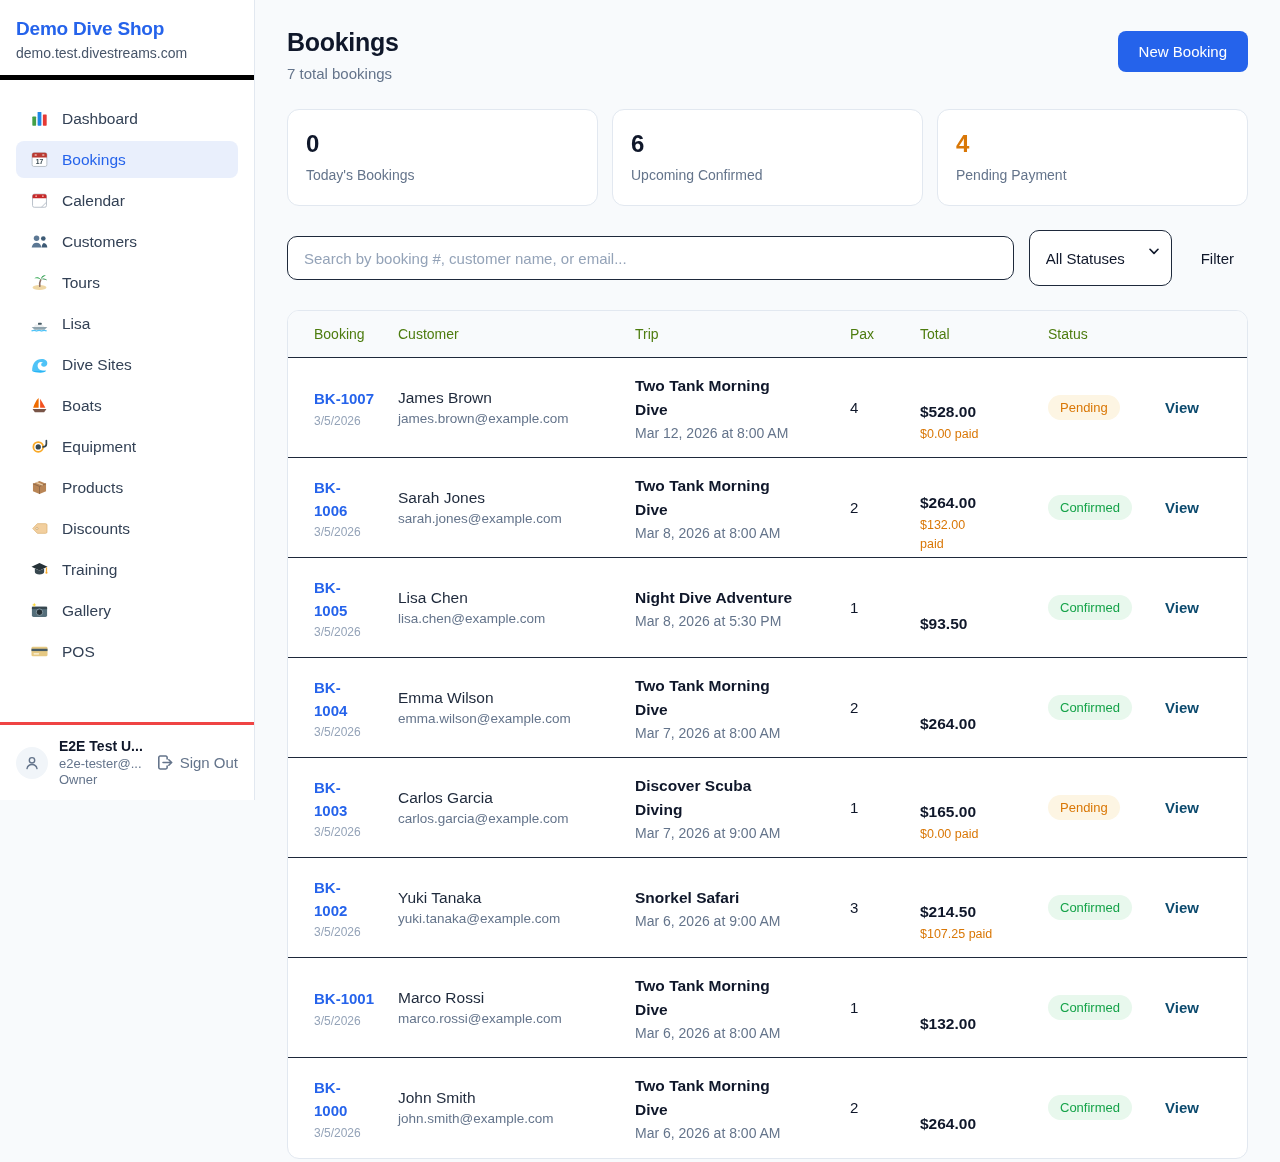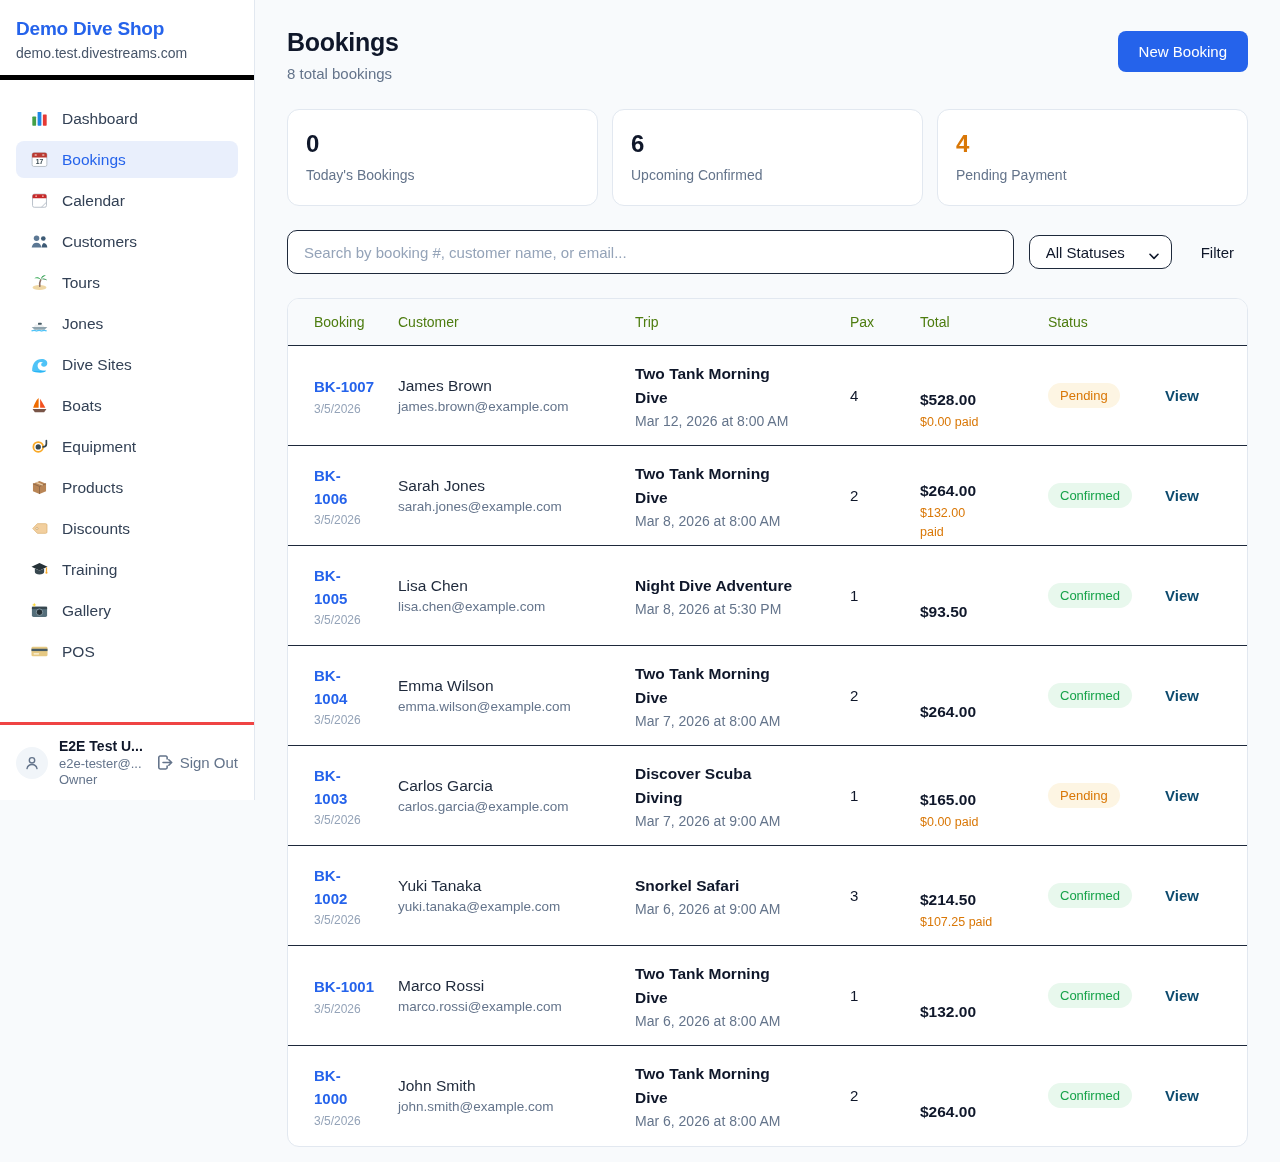--- a/index.html
+++ b/index.html
@@ -61,21 +61,21 @@
   .stat-value.orange { color:#d97706; }
   .stat-label { margin-top:9px; font-size:14px; color:#64748b; }
   .filter-row { display:flex; align-items:center; gap:15px; margin-top:24px; }
   .search-input {
     flex:1; height:44px; border:1px solid #1e293b; border-radius:10px;
     padding:0 16px; font-size:15px; font-family:inherit; color:#0f172a; background:#fff;
   }
   .search-input::placeholder { color:#94a3b8; }
   .select-wrap { position:relative; }
   .status-select {
-    height:34px; border:1px solid #1e293b; border-radius:10px; background:#fff;
+    height:56px; border:1px solid #1e293b; border-radius:10px; background:#fff;
     padding:0 38px 0 16px; font-size:15px; font-family:inherit; color:#0f172a;
     appearance:none; -webkit-appearance:none; cursor:pointer; min-width:143px;
   }
   .select-chevron { position:absolute; right:13px; top:18px; pointer-events:none; }
   .filter-btn { background:none; border:none; font-size:15px; color:#0f172a;
     padding:0 14px; cursor:pointer; font-family:inherit; }
   
   .table-card {
     margin:24px 0 30px; background:#fff; border:1px solid #e2e8f0;
     border-radius:12px; overflow:hidden;
@@ -173,21 +173,21 @@
       </div>
       <div class="nav-item">
         <span class="nav-ico">
           <svg viewBox="0 0 18 18">
             <path d="M1.6 12.3h14.8l-2.6 2.6H4.4z" fill="#90a4ae"></path>
             <path d="M3.4 12.3 5 10h6.4l2.4 2.3z" fill="#eceff1"></path>
             <rect x="7.6" y="8.3" width="3.4" height="1.9" rx="0.5" fill="#455a64"></rect>
             <path d="M1.4 16.2c1.6-1 3.2-1 4.8 0 1.6-1 3.2-1 4.8 0 1.6-1 3.2-1 4.8 0" stroke="#4fc3f7" stroke-width="1.1" fill="none"></path>
           </svg>
         </span>
-        <span>Jones</span>
+        <span>Lisa</span>
       </div>
       <div class="nav-item">
         <span class="nav-ico">
           <svg viewBox="0 0 18 18">
             <path d="M2 15.2c0-7.2 3.6-11.3 9.2-11.3 3.1 0 5.2 1.7 5.2 4 0 1.9-1.4 3.2-3.3 3.2-1.5 0-2.5-.9-2.5-2.1 0-.9.6-1.6 1.6-1.6-.4-.5-1.1-.8-1.9-.8-1.9 0-3.1 1.5-3.1 3.5 0 2.9 2.5 4.7 6.5 4.7h1.5v.4z" fill="#4fc3f7"></path>
             <path d="M2 15.2h13.2c-1.2 1-3 1.6-5.2 1.6-3.4 0-6.4-.6-8-1.6z" fill="#29b6f6"></path>
           </svg>
         </span>
         <span>Dive Sites</span>
       </div>
@@ -285,21 +285,21 @@
       </span>
       <span>Sign Out</span>
     </button>
   </div>
 </aside>
 
 <main class="main">
   <div class="main-header">
     <div>
       <h1 class="page-title">Bookings</h1>
-      <div class="page-subtitle">8 total bookings</div>
+      <div class="page-subtitle">7 total bookings</div>
     </div>
     <button class="btn-primary">New Booking</button>
   </div>
 
   <div class="stats" id="stats">
       <div class="stat-card">
         <div class="stat-value">0</div>
         <div class="stat-label">Today's Bookings</div>
       </div>
       <div class="stat-card">

